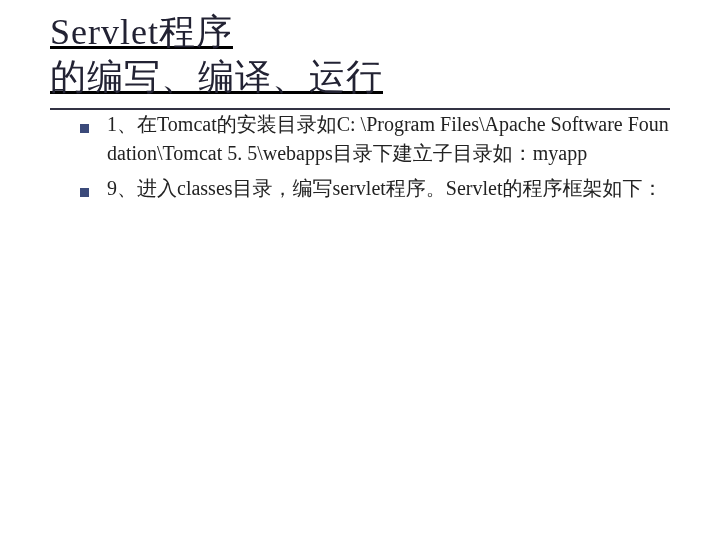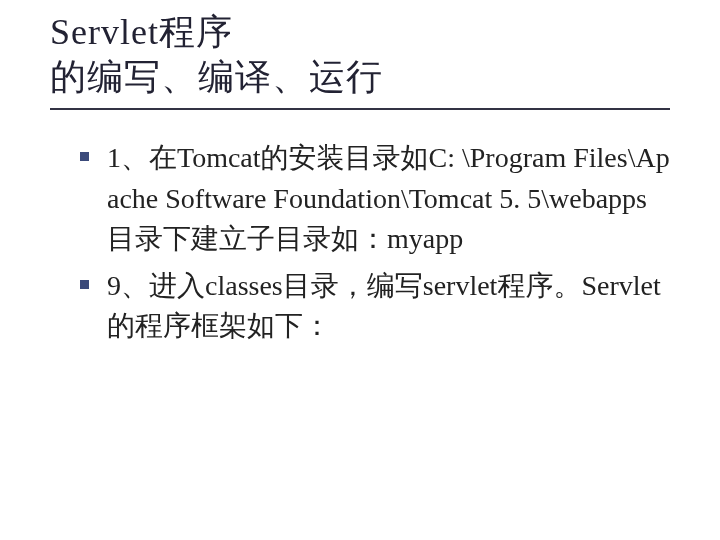--- a/index.html
+++ b/index.html
@@ -13,21 +13,21 @@
       background: #ffffff;
       font-family: "Times New Roman", "SimSun", serif;
       overflow: hidden;
     }
     .slide {
       padding: 10px 50px 30px 50px;
     }
     .title-block {
       border-bottom: 2px solid #333344;
       padding-bottom: 8px;
-      margin-bottom: 28px;
+      text-decoration: underline;
     }
     .title-line {
       font-size: 36px;
       line-height: 1.25;
       color: #222233;
       font-weight: normal;
       letter-spacing: 1px;
     }
     .content {
       padding-left: 30px;
@@ -39,21 +39,21 @@
     }
     .bullet-marker {
       flex-shrink: 0;
       width: 9px;
       height: 9px;
       background: #3B4A7A;
       margin-top: 14px;
       margin-right: 18px;
     }
     .bullet-text {
-      font-size: 28px;
+      font-size: 20px;
       line-height: 1.45;
       color: #222222;
       word-break: break-all;
     }
   </style>
 </head>
 <body>
 
 <div class="slide">
   <div class="title-block">

